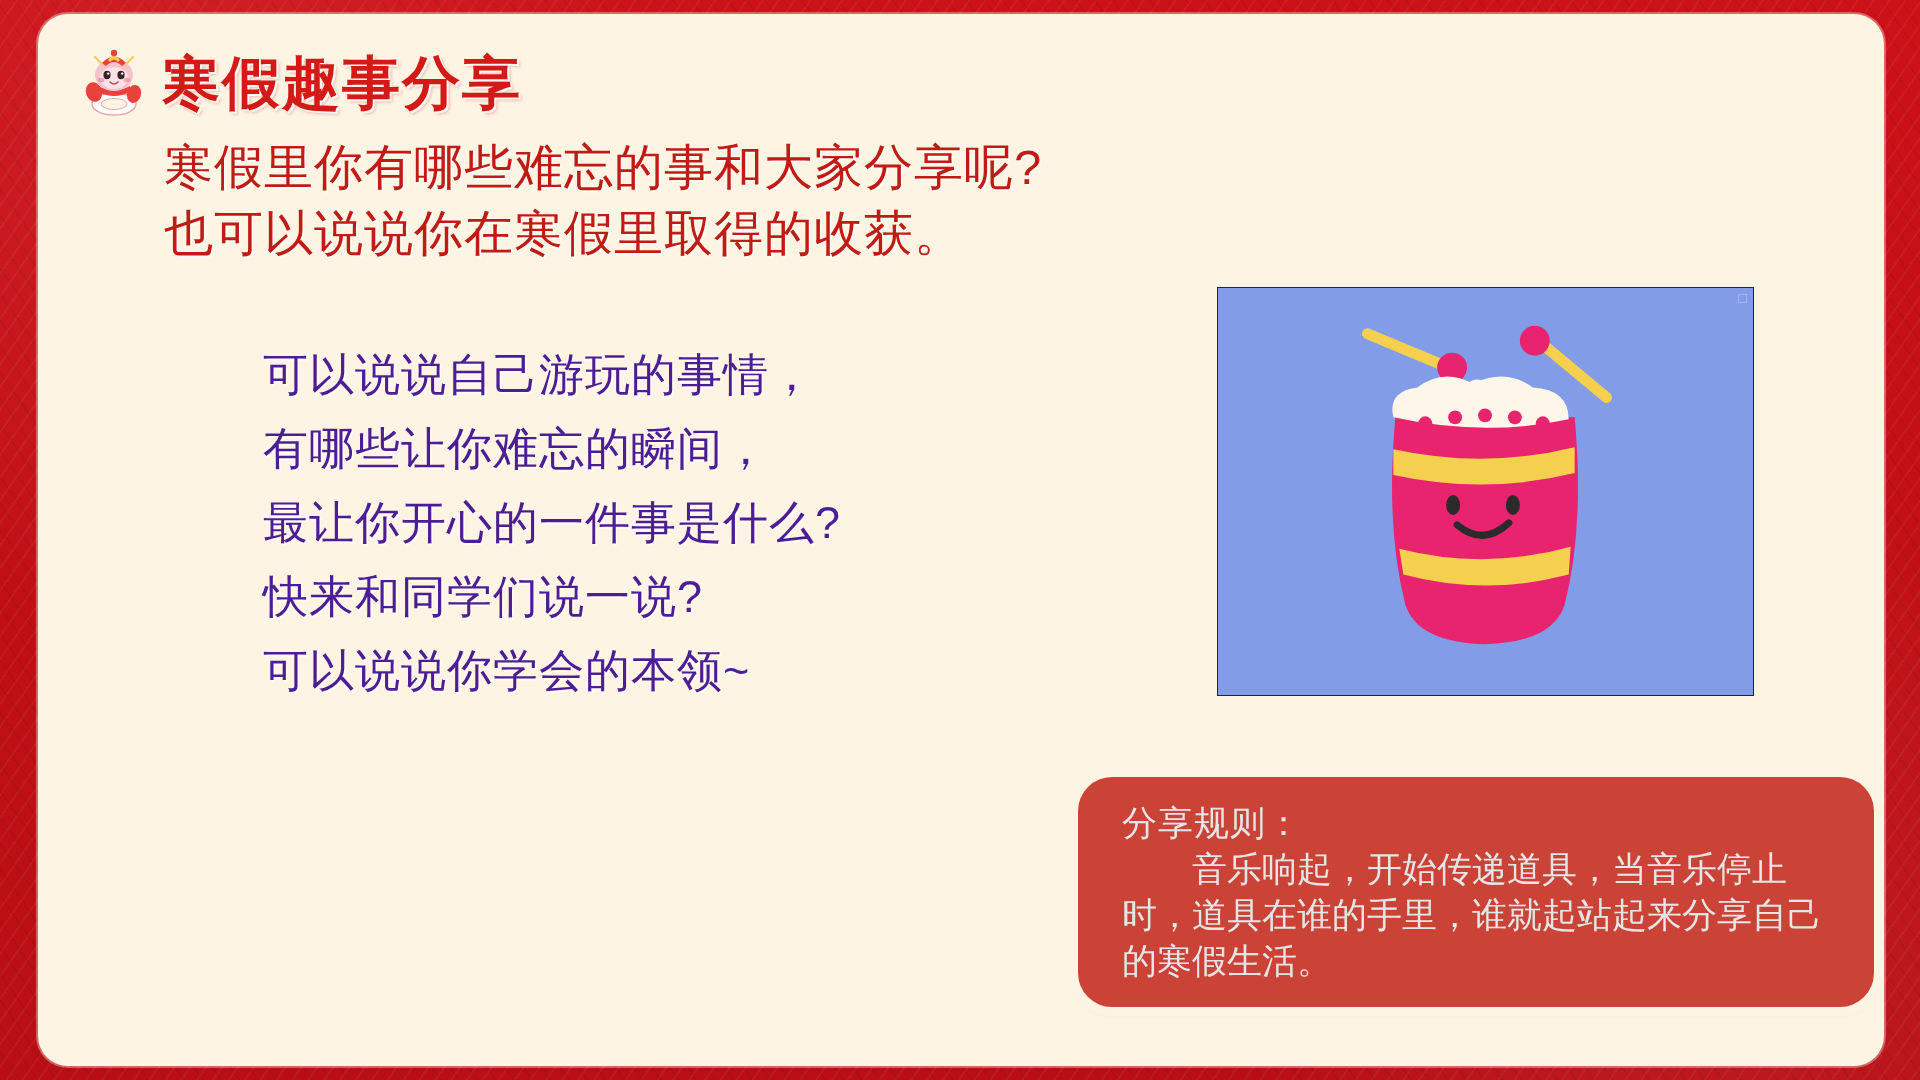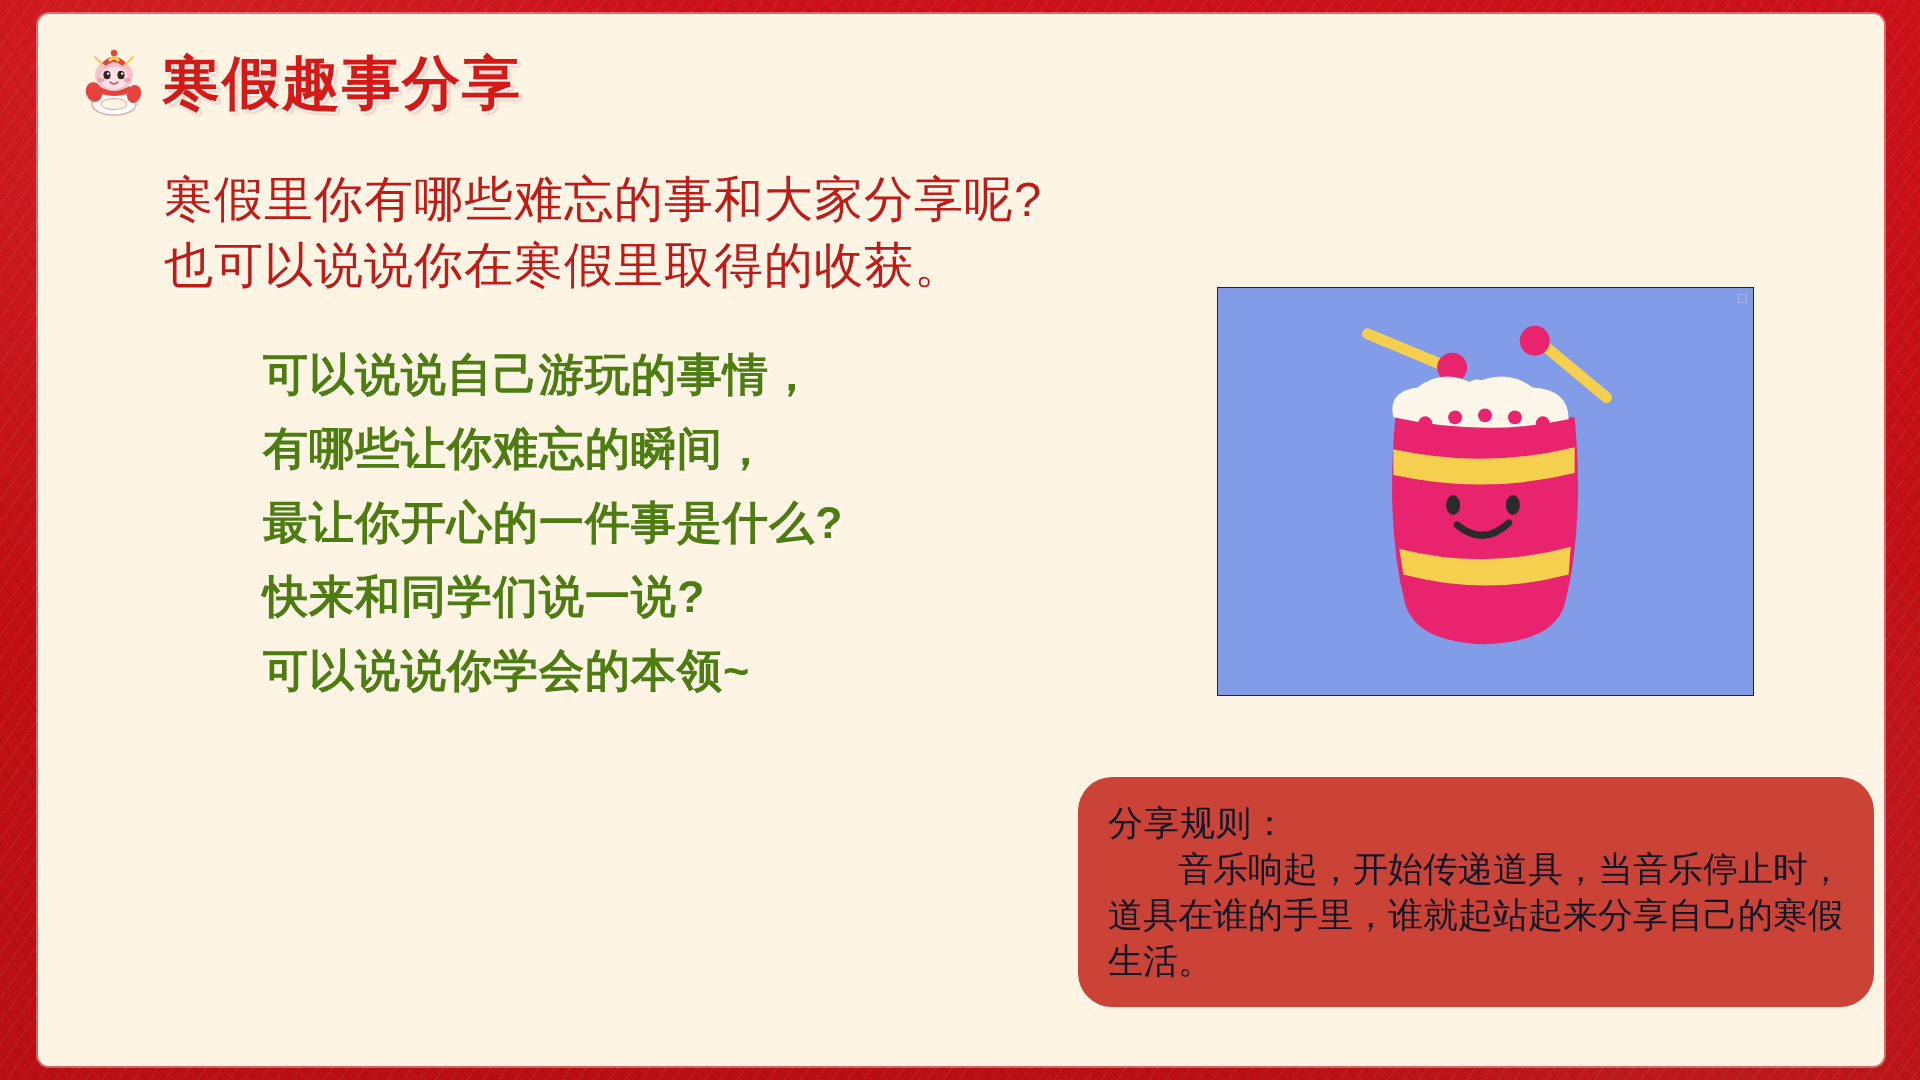--- a/index.html
+++ b/index.html
@@ -25,21 +25,21 @@
     background:
       radial-gradient(ellipse 140px 70px at 6% 50%, rgba(255,255,255,.05), rgba(0,0,0,0) 70%),
       radial-gradient(ellipse 140px 70px at 94% 50%, rgba(255,255,255,.05), rgba(0,0,0,0) 70%);
   }
 
   
   #card {
     position:absolute;
     left:38px; top:14px; width:1846px; height:1052px;
     background:#fdf4e3;
-    border-radius:11px;
+    border-radius:30px;
     box-shadow:0 0 0 2px rgba(255,255,255,.35);
     overflow:hidden;
   }
 
   
   #title-row {
     position:absolute; left:44px; top:34px;
     display:flex; align-items:center; gap:16px;
   }
   #mascot {
@@ -52,28 +52,27 @@
     text-shadow:2px 2px 0 rgba(255,255,255,.85), 3px 3px 3px rgba(180,20,20,.25);
     white-space:nowrap;
   }
 
   
   #intro {
     position:absolute; left:126px; top:120px;
     color:#c01b15; font-size:49px; font-weight:500;
     line-height:66px; letter-spacing:1px;
     text-shadow:1.5px 1.5px 0 rgba(255,255,255,.7);
-    margin-top:32px;
   }
   #intro div { white-space:nowrap; }
 
   
   #points {
     position:absolute; left:225px; top:324px;
-    color:#4d7c0f; font-size:45px; font-weight:700;
+    color:#4c1d95; font-size:45px; font-weight:400;
     line-height:74px; letter-spacing:1px;
     text-shadow:1.5px 1.5px 0 rgba(255,255,255,.7);
   }
   #points div { white-space:nowrap; }
 
   
   #picture {
     position:absolute; left:1179px; top:273px;
     width:537px; height:409px;
     background:#829ce8;
@@ -87,22 +86,22 @@
     border:1px solid #cfd8f4;
   }
 
   
   #rules {
     position:absolute; left:1040px; top:763px;
     width:796px; height:230px;
     background:#cb4236;
     border-radius:34px;
     box-shadow:0 0 0 9px #fdf4e3, 0 3px 10px rgba(120,20,10,.18);
-    padding:22px 28px 0 30px;
-    color:#0f172a;
+    padding:22px 28px 0 44px;
+    color:#e5e5e5;
   }
   #rules-title {
     font-size:35px; font-weight:500; line-height:1.35; letter-spacing:1px;
   }
   #rules-body {
     font-size:35px; font-weight:500; line-height:46px; letter-spacing:0px;
     text-indent:2em; 
   }
 </style>
 </head>

